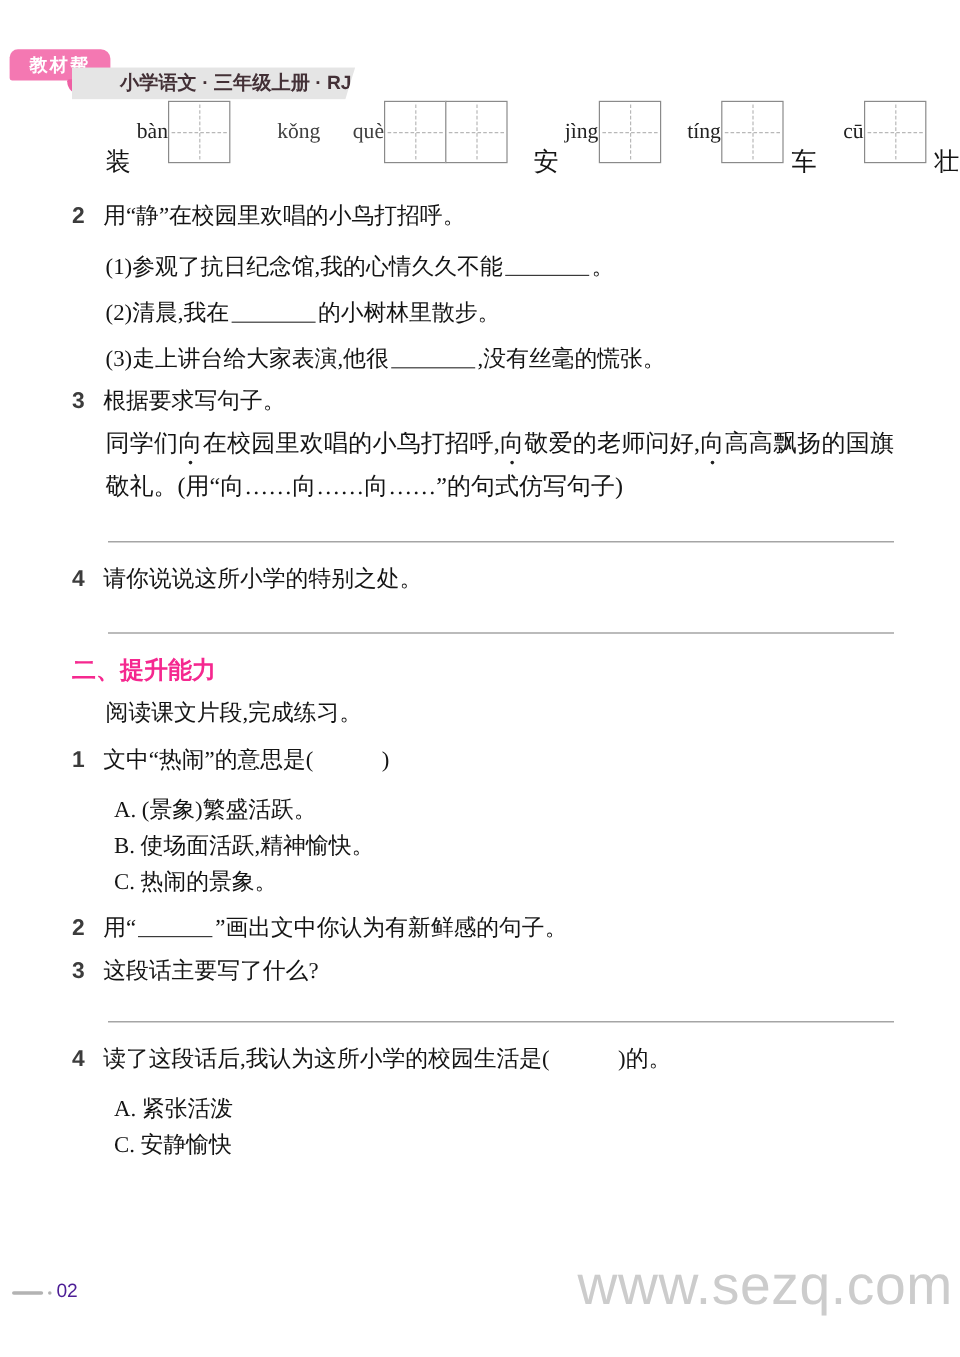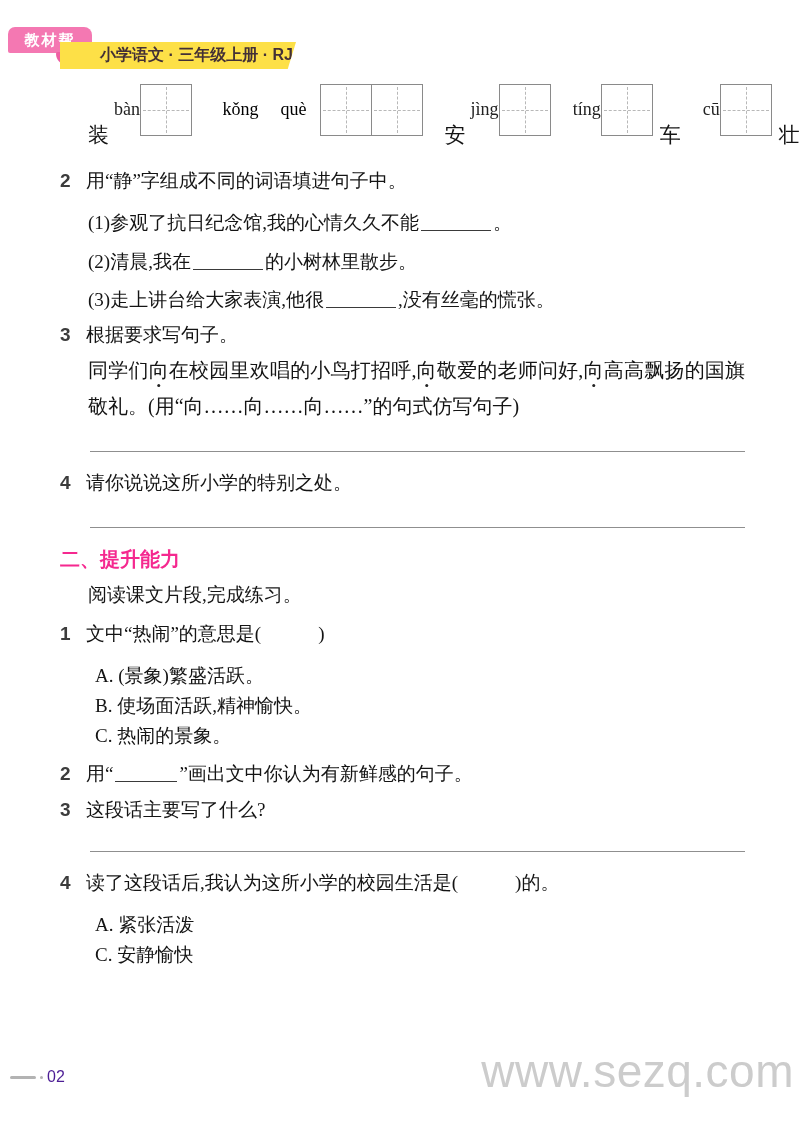--- a/index.html
+++ b/index.html
@@ -1,45 +1,45 @@
 <!DOCTYPE html>
 <html><head>
 <meta charset="utf-8">
 <style>
   html,body{margin:0;padding:0;}
   body{
     width:800px;height:1131px;background:#ffffff;position:relative;overflow:hidden;
     font-family:"Liberation Serif","DejaVu Serif",serif;color:#141414;
   }
   
-  .brand{position:absolute;left:0;top:0;width:340px;height:80px;}
+  .brand{position:absolute;left:0;top:14px;width:340px;height:80px;}
   .badge{
     position:absolute;left:8px;top:27px;width:84px;height:26px;background:#f478b2;
     border-radius:7px 8px 10px 2px;display:flex;align-items:center;justify-content:center;
     color:#ffffff;font-family:"Liberation Sans","DejaVu Sans",sans-serif;font-weight:bold;font-size:15px;letter-spacing:2px;
   }
   .badge-tail{
     position:absolute;left:56px;top:52px;width:38px;height:13px;background:#ee5fa3;
     border-radius:2px 0 0 14px;
   }
   .banner{
-    position:absolute;left:60px;top:42px;width:236px;height:27px;background:#fde047;
+    position:absolute;left:60px;top:42px;width:236px;height:27px;background:#e5e5e5;
     clip-path:polygon(0 0,100% 0,96.5% 100%,0 100%);
     display:flex;align-items:center;padding-left:40px;box-sizing:border-box;
     color:#433036;font-family:"Liberation Sans","DejaVu Sans",sans-serif;font-weight:bold;font-size:16px;
   }
   
   .content{position:absolute;left:60px;right:55px;top:84px;}
   
   .pinyin-row{display:flex;margin-left:28px;column-gap:22px;align-items:flex-start;}
   .pgroup{display:flex;align-items:flex-start;}
   .boxcol{display:flex;flex-direction:row;align-items:center;}
   .pylabel{height:22px;line-height:20px;font-size:18px;color:#222;font-family:"Liberation Serif","DejaVu Serif",serif;}
   .pylabel2{display:flex;height:22px;}
-  .pylabel2 span{width:53px;text-align:center;line-height:20px;font-size:18px;color:#000000;}
+  .pylabel2 span{width:53px;text-align:right;line-height:20px;font-size:18px;color:#404040;}
   .boxes{display:flex;}
   .wbox{position:relative;width:52px;height:52px;border:1.4px solid #8a8a8a;background:#fff;box-sizing:border-box;}
   .wbox + .wbox{margin-left:-1.4px;}
   .wbox .vline{position:absolute;left:50%;top:2px;bottom:2px;border-left:1.4px dashed #b8b8b8;}
   .wbox .hline{position:absolute;top:50%;left:2px;right:2px;border-top:1.4px dashed #b8b8b8;}
   .hanzi{font-size:21px;padding-top:37px;color:#141414;}
   .hanzi.pre{margin-right:5px;}
   .hanzi.post{margin-left:7px;}
   
   .qrow{display:flex;font-size:19px;line-height:30px;}
@@ -152,21 +152,21 @@
               <span class="hline"></span>
             </span>
         </div>
       </div>
       <span class="hanzi post">壮</span>
     </div>
   </div>
 
   <div class="qrow mt17">
     <span class="qnum">2</span>
-    <span class="qbody">用“静”字组成不同的词语填进句子中。</span>
+    <span class="qbody">用“静”在校园里欢唱的小鸟打招呼。</span>
   </div>
   <div class="sub mt12">
     <span>(1)参观了抗日纪念馆,我的心情久久不能</span><span class="blank"></span><span>。</span>
   </div>
   <div class="sub mt9">
     <span>(2)清晨,我在</span><span class="blank"></span><span>的小树林里散步。</span>
   </div>
   <div class="sub mt8">
     <span>(3)走上讲台给大家表演,他很</span><span class="blank"></span><span>,没有丝毫的慌张。</span>
   </div>

